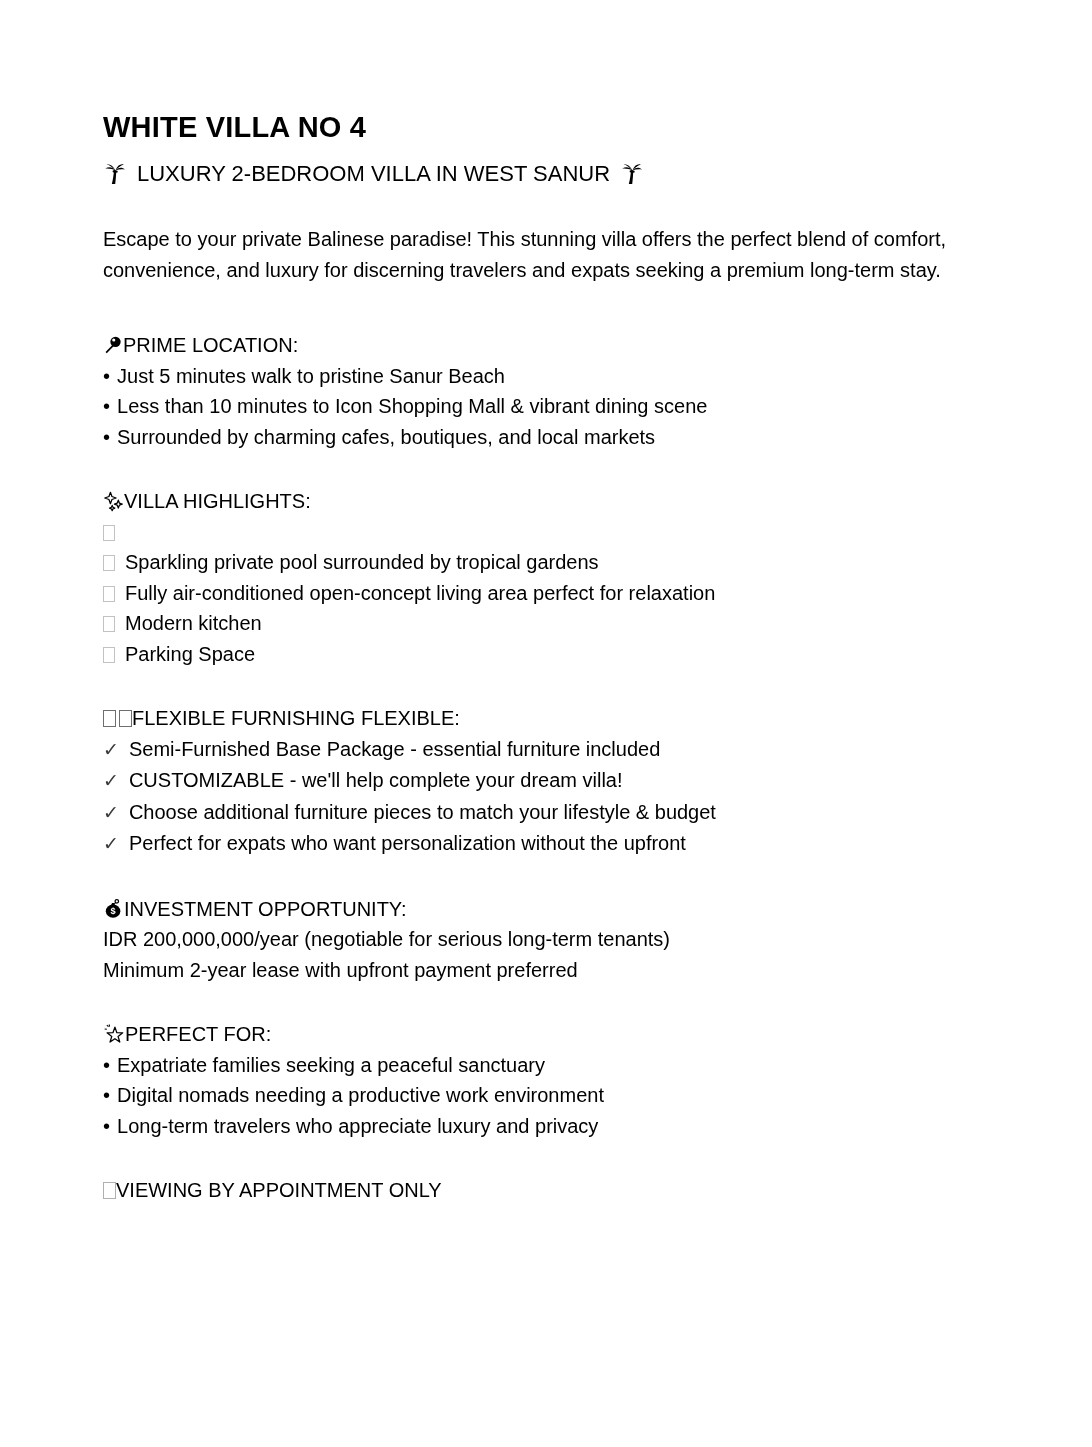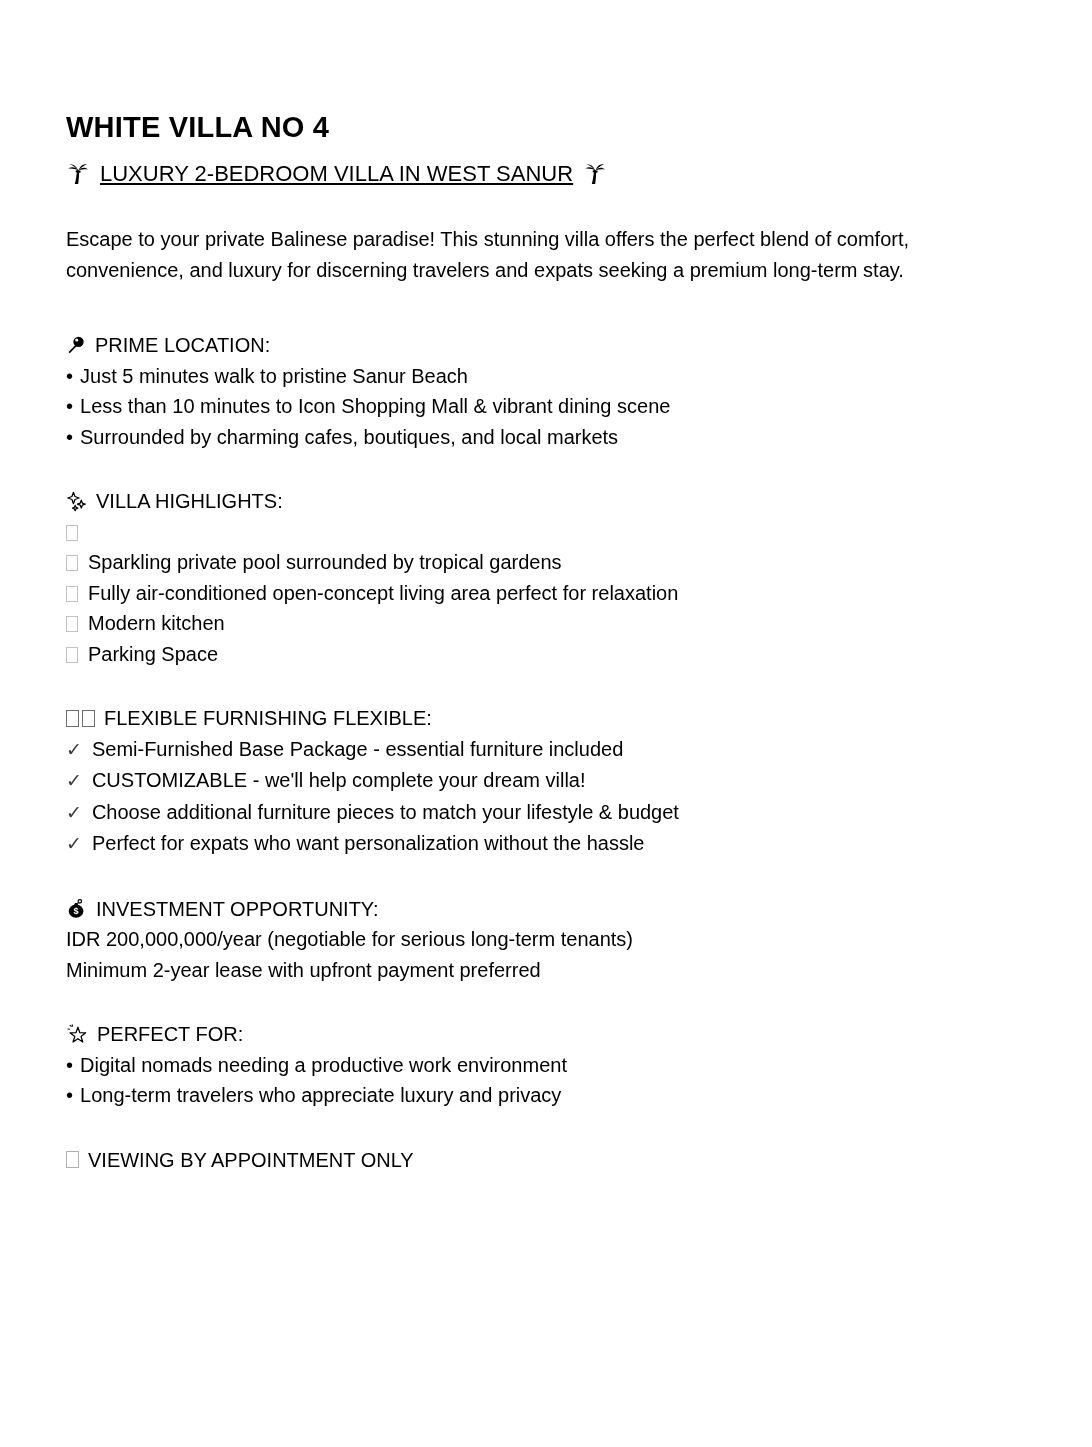--- a/index.html
+++ b/index.html
@@ -2,36 +2,36 @@
 <html><head>
 <meta charset="utf-8">
 <style>
   html,body{margin:0;padding:0;background:#ffffff;}
   body{
     width:1092px;height:1447px;
     font-family:"Liberation Sans","DejaVu Sans",sans-serif;
     color:#000;
     -webkit-font-smoothing:antialiased;
   }
-  .doc{padding:108px 62px 0 66px;}
+  .doc{padding:108px 62px 0 103px;}
   .doc-title{
     font-size:29px;line-height:38px;font-weight:700;
     margin:0 0 12px 0;letter-spacing:.2px;
   }
   .subtitle{
     font-size:22px;line-height:31px;margin:0 0 35px 0;
-    display:flex;align-items:center;gap:10px;text-decoration:underline;
+    display:flex;align-items:center;gap:10px;
   }
   .intro{
     font-size:20px;line-height:30.5px;margin:0 0 45px 0;max-width:915px;
   }
   .section{margin:0 0 34px 0;}
   .heading{
     font-size:20px;line-height:30.5px;
-    display:flex;align-items:center;gap:9px;
+    display:flex;align-items:center;
   }
   .item{
     font-size:20px;line-height:30.5px;max-width:915px;
   }
   .marker{display:inline-block;}
   .marker.bullet{margin-right:7px;}
   .marker.checkmark{margin-right:10px;color:#3a3a3a;font-size:19px;}
   .icon{display:inline-flex;align-items:center;}
   .icon svg{display:block;}
   .tofu{
@@ -117,21 +117,21 @@
             <span class="tofu-pair">
               <span class="tofu dark"></span>
               <span class="tofu dark"></span>
             </span>
           </span>
           <span>FLEXIBLE FURNISHING FLEXIBLE:</span>
         </div>
         <div class="item"><span class="marker checkmark">✓</span><span>Semi-Furnished Base Package - essential furniture included</span></div>
         <div class="item"><span class="marker checkmark">✓</span><span>CUSTOMIZABLE - we'll help complete your dream villa!</span></div>
         <div class="item"><span class="marker checkmark">✓</span><span>Choose additional furniture pieces to match your lifestyle &amp; budget</span></div>
-        <div class="item"><span class="marker checkmark">✓</span><span>Perfect for expats who want personalization without the hassle</span></div>
+        <div class="item"><span class="marker checkmark">✓</span><span>Perfect for expats who want personalization without the upfront</span></div>
       </div>
       <div class="section">
         <div class="heading">
           <span class="icon">
             <svg width="21" height="21" viewBox="0 0 24 24">
               <ellipse cx="11.5" cy="15" rx="8.3" ry="7.6" fill="#000"></ellipse>
               <path d="M8.8 8.8 L14.2 8.8 L12.6 5.6 L10.4 5.6 Z" fill="#000"></path>
               <circle cx="15.8" cy="3.8" r="2" fill="none" stroke="#000" stroke-width="1.4"></circle>
               <path d="M14.3 5.2 L12.9 6.6" stroke="#000" stroke-width="1.3" fill="none"></path>
               <text x="11.5" y="18.8" font-size="10.5" font-weight="bold" fill="#fff" text-anchor="middle" font-family="Liberation Sans,sans-serif">$</text>
@@ -147,20 +147,21 @@
           <span class="icon">
             <svg width="22" height="22" viewBox="0 0 24 24" stroke="#000" stroke-linejoin="round">
               <path fill="#fff" stroke-width="1.4" d="M13 4.5 L15.12 10.59 L21.56 10.72 L16.42 14.61 L18.29 20.78 L13 17.1 L7.71 20.78 L9.58 14.61 L4.44 10.72 L10.88 10.59 Z"></path>
               <path d="M4.2 2.2 L6 4" fill="none" stroke-width="1.2"></path>
               <path d="M1.8 6.5 L4.2 6.8" fill="none" stroke-width="1.2"></path>
               <path d="M6.8 1.6 L7.1 4" fill="none" stroke-width="1.2"></path>
             </svg>
           </span>
           <span>PERFECT FOR:</span>
         </div>
+        <div class="item"><span class="marker bullet">•</span><span>Expatriate families seeking a peaceful sanctuary</span></div>
         <div class="item"><span class="marker bullet">•</span><span>Digital nomads needing a productive work environment</span></div>
         <div class="item"><span class="marker bullet">•</span><span>Long-term travelers who appreciate luxury and privacy</span></div>
       </div>
       <div class="section">
         <div class="heading">
           <span class="icon">
             <span class="tofu light"></span>
           </span>
           <span>VIEWING BY APPOINTMENT ONLY</span>
         </div>

